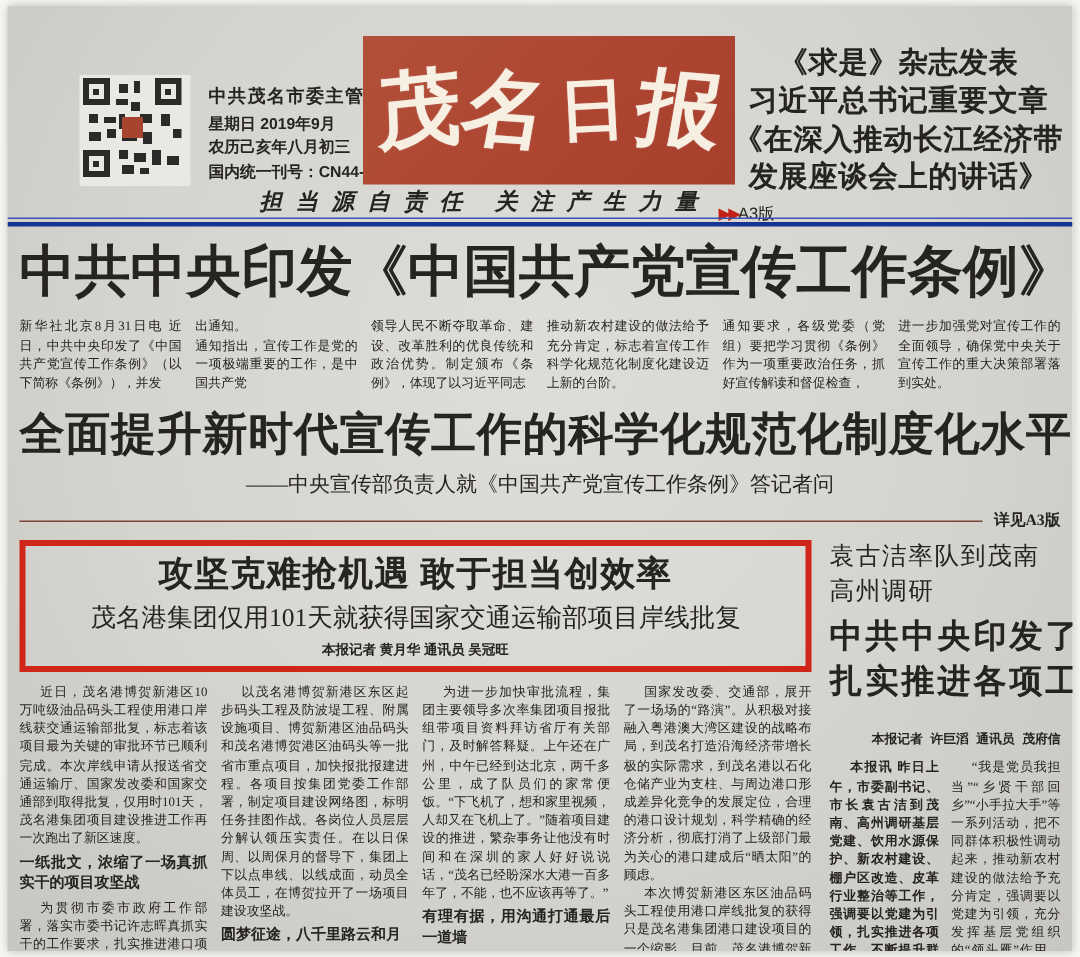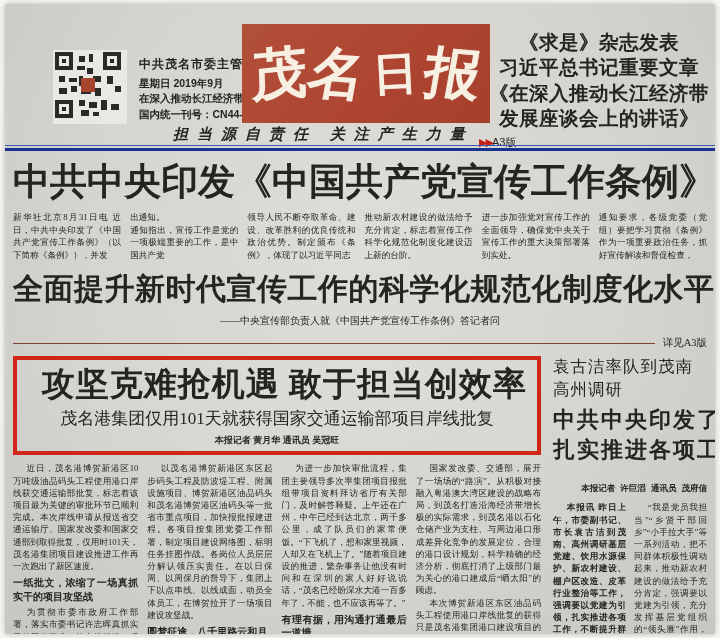--- a/index.html
+++ b/index.html
@@ -35,30 +35,30 @@
   .slogan{position:absolute;left:168px;top:121px;font-size:15px;font-weight:bold;font-style:italic;
     letter-spacing:9px;white-space:nowrap;}
   .bluerule{position:absolute;left:0;right:0;top:141px;border-top:1.5px solid #3a57b5;}
   .bluerule:after{content:"";display:block;margin-top:1.5px;border-top:3.5px solid #16348f;}
   
   .main{padding:0 8px;}
   .ha1{font-size:37px;font-weight:bold;text-align:center;letter-spacing:0;line-height:1.2;margin-top:6px;white-space:nowrap;}
   .acols{display:flex;gap:9px;margin-top:7px;height:52px;overflow:hidden;}
   .acols .col{flex:1;font-size:8.6px;line-height:1.45;text-align:justify;white-space:pre-line;}
   .ha2{font-size:30px;font-weight:bold;text-align:center;letter-spacing:.5px;margin-top:6px;white-space:nowrap;}
-  .ha2sub{font-size:10px;text-align:center;margin-top:4px;}
+  .ha2sub{font-size:14px;text-align:center;margin-top:4px;}
   .seeline{display:flex;align-items:center;gap:8px;margin-top:8px;}
   .seeline .rule{flex:1;border-top:1.5px solid #7c4437;box-shadow:0 2px 0 -1px #9c6a5d;}
-  .seeline .see{font-size:10.5px;white-space:nowrap;}
+  .seeline .see{font-size:10.5px;white-space:nowrap;font-weight:bold;}
   
   .lower{display:flex;gap:12px;margin-top:6px;align-items:flex-start;}
   .left{width:528px;flex:none;}
   .right{flex:1;min-width:0;}
   .redbox{border:4px solid #d0261a;padding:6px 10px 4px 10px;background:rgba(255,255,255,.06);}
-  .hb1{font-size:33px;font-weight:bold;text-align:right;letter-spacing:1px;white-space:nowrap;line-height:1.15;}
+  .hb1{font-size:23px;font-weight:bold;text-align:center;letter-spacing:1px;white-space:nowrap;line-height:1.15;}
   .hb2{font-size:17px;text-align:center;margin-top:3px;white-space:nowrap;}
   .bylineB{font-size:9px;font-weight:bold;text-align:center;margin-top:4px;font-family:"Liberation Sans",sans-serif;}
   .bcols{display:flex;gap:9px;margin-top:7px;height:208px;overflow:hidden;}
   .bcols .bcol{flex:1;font-size:8.6px;line-height:1.42;text-align:justify;}
   .bcols p{margin:0;text-indent:1.6em;}
   .bcols h4{margin:4px 0 3px 0;font-size:10px;line-height:1.35;font-weight:bold;text-indent:0;}
   
   .kicker{font-size:16.5px;line-height:1.35;letter-spacing:1px;}
   .hc1{font-size:22px;font-weight:bold;text-align:center;line-height:1.35;letter-spacing:2px;margin-top:4px;white-space:nowrap;}
   .bylineC{font-size:8.5px;font-weight:bold;text-align:right;margin-top:19px;font-family:Liberation Mono, monospace;}
@@ -114,21 +114,21 @@
         </g>
         <rect x="13" y="13" width="7" height="7" fill="#a8432f"></rect>
       </svg>
     </div>
 
     <div class="pubinfo">
       <div class="l1">中共茂名市委主管主办</div>
       <div class="daterow">
         <div class="dts">
           <div>星期日 2019年9月</div>
-          <div>在深入推动长江经济带</div>
+          <div>农历己亥年八月初三</div>
         </div>
         <div class="big1">1</div>
       </div>
       <div class="l4">国内统一刊号：CN44-0042</div>
     </div>
 
     <div class="masthead">
       <span>茂</span>
       <span>名</span>
       <span>日</span>
@@ -149,22 +149,22 @@
 
   <div class="main">
     <div class="ha1">中共中央印发《中国共产党宣传工作条例》</div>
 
     <div class="acols">
       <div class="col">新华社北京8月31日电 近日，中共中央印发了《中国共产党宣传工作条例》（以下简称《条例》），并发</div>
       <div class="col">出通知。
 通知指出，宣传工作是党的一项极端重要的工作，是中国共产党</div>
       <div class="col">领导人民不断夺取革命、建设、改革胜利的优良传统和政治优势。制定颁布《条例》，体现了以习近平同志</div>
       <div class="col">推动新农村建设的做法给予充分肯定，标志着宣传工作科学化规范化制度化建设迈上新的台阶。</div>
+      <div class="col">通知要求，各级党委（党组）要把学习贯彻《条例》作为一项重要政治任务，抓好宣传解读和督促检查，</div>
       <div class="col">进一步加强党对宣传工作的全面领导，确保党中央关于宣传工作的重大决策部署落到实处。</div>
-      <div class="col">通知要求，各级党委（党组）要把学习贯彻《条例》作为一项重要政治任务，抓好宣传解读和督促检查，</div>
     </div>
 
     <div class="ha2">全面提升新时代宣传工作的科学化规范化制度化水平</div>
     <div class="ha2sub">——中央宣传部负责人就《中国共产党宣传工作条例》答记者问</div>
 
     <div class="seeline">
       <div class="rule"></div>
       <div class="see">详见A3版</div>
     </div>
 

